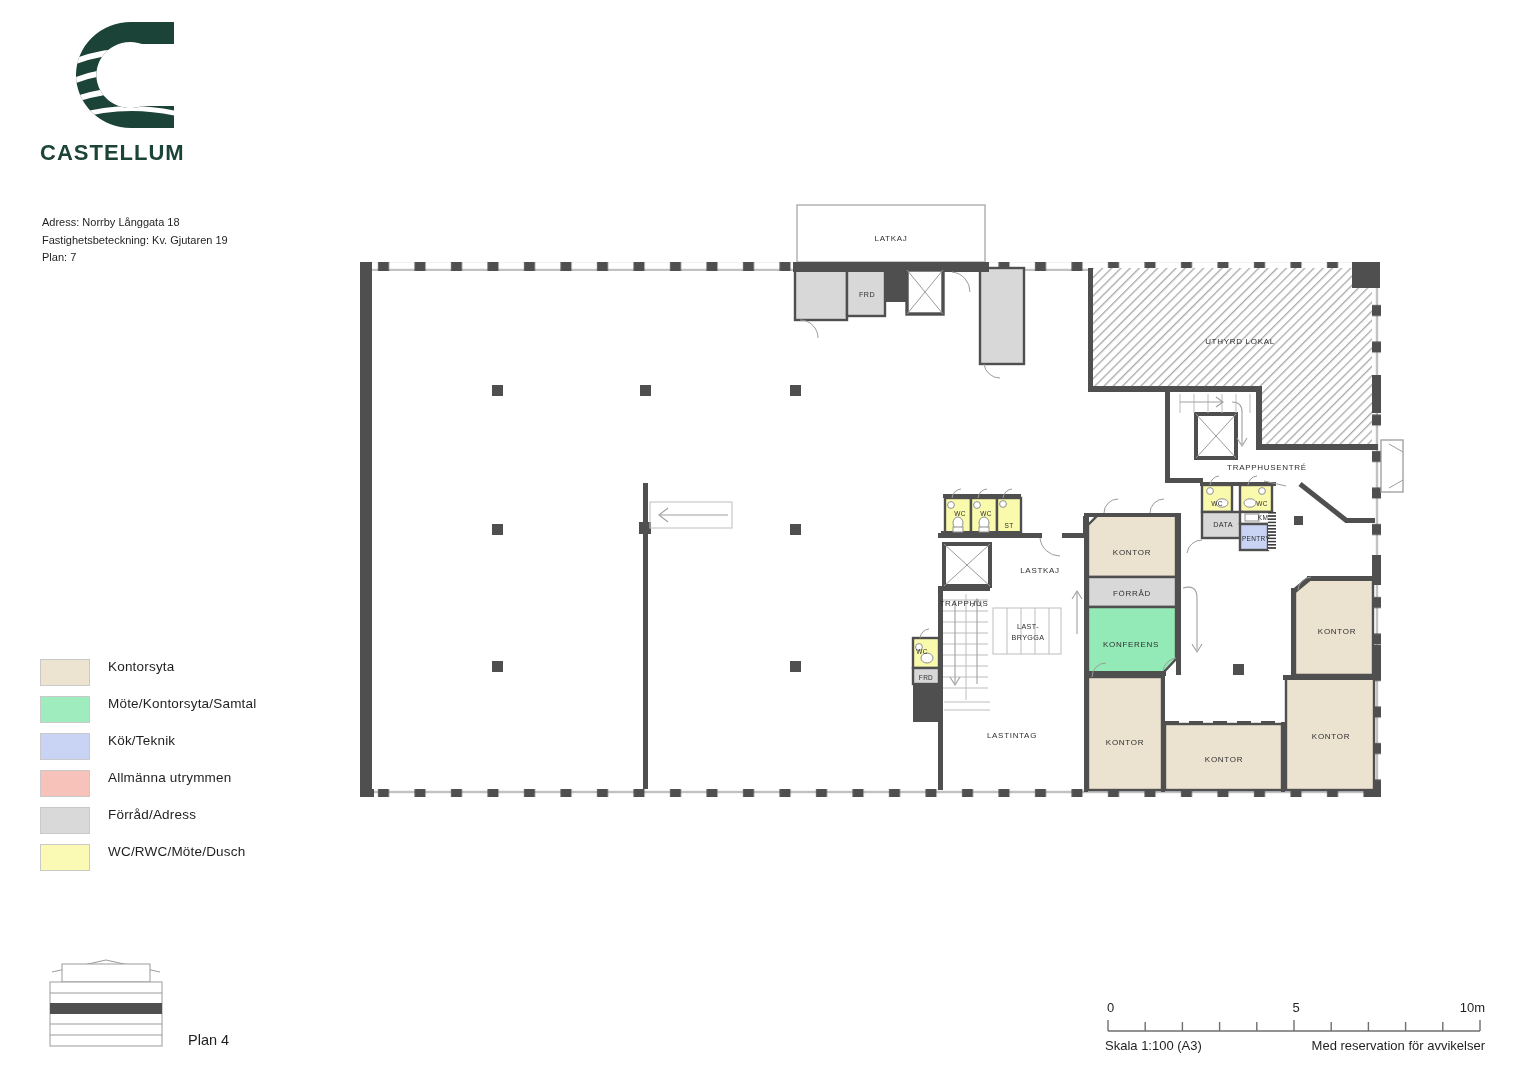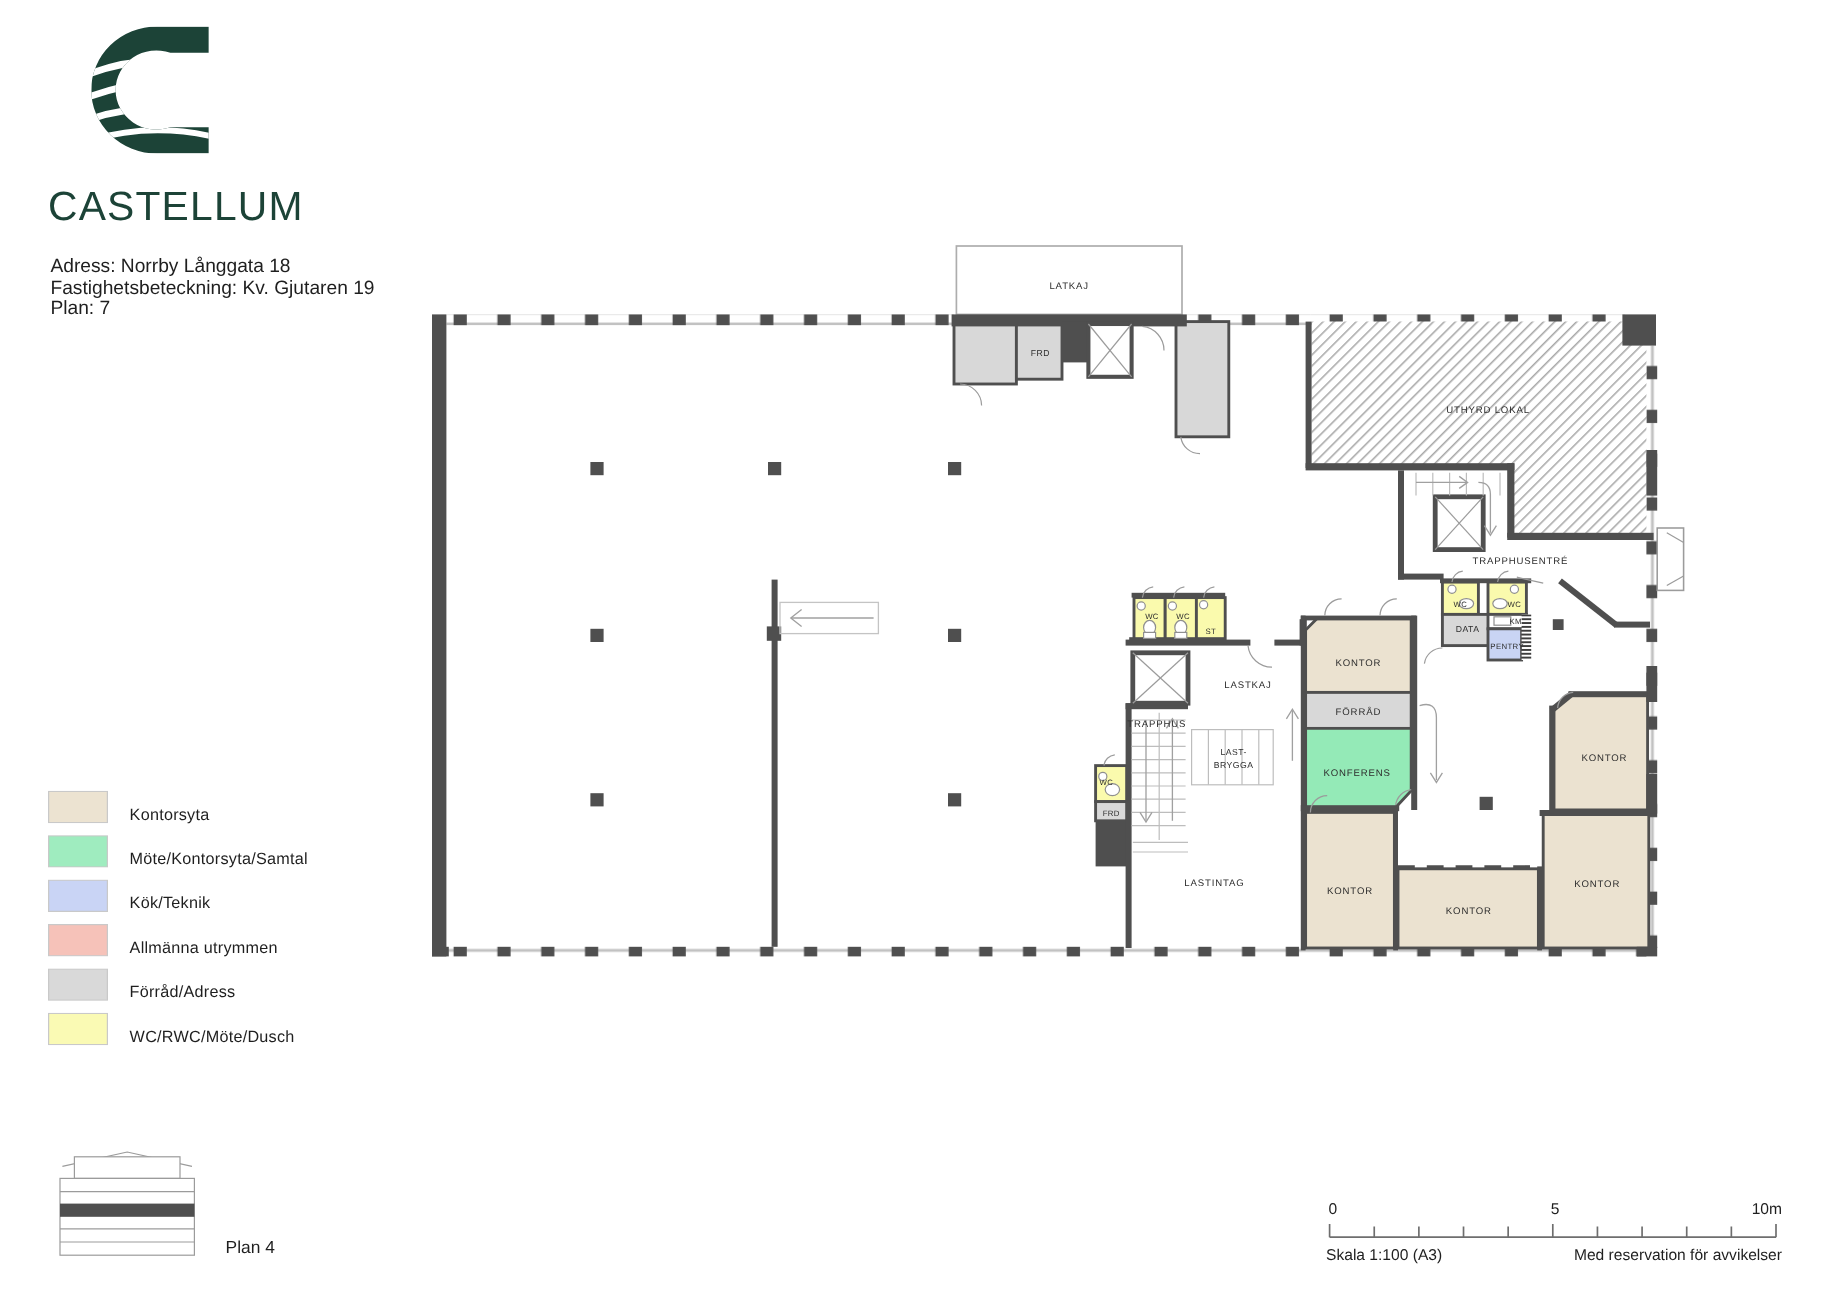--- a/index.html
+++ b/index.html
@@ -4,28 +4,28 @@
 <style>
   html,body{margin:0;padding:0;}
   body{
     width:1527px;height:1080px;position:relative;background:#ffffff;
     font-family:"Liberation Sans","DejaVu Sans",sans-serif;color:#1f1f1f;overflow:hidden;
   }
   
   .brand{position:absolute;left:40px;top:22px;width:260px;}
   .brand .mark{margin-left:36px;}
   .wordmark{
-    font-size:34px;font-weight:400;letter-spacing:1px;color:#1c4337;
-    margin-top:20px;white-space:nowrap;
+    font-size:22px;font-weight:700;letter-spacing:1px;color:#1c4337;
+    margin-top:8px;white-space:nowrap;
   }
   
-  .meta{position:absolute;left:42px;top:214px;font-size:16px;line-height:17.5px;font-weight:500;}
+  .meta{position:absolute;left:42px;top:214px;font-size:11px;line-height:17.5px;font-weight:500;}
   
   .legend{position:absolute;left:40px;top:659px;}
-  .legend-row{display:flex;align-items:flex-end;height:27px;margin-bottom:10px;}
+  .legend-row{display:flex;align-items:flex-start;height:27px;margin-bottom:10px;}
   .legend-label{margin-left:18px;font-size:13.5px;letter-spacing:.2px;}
   
   .floor-ind{position:absolute;left:40px;top:950px;display:flex;align-items:flex-end;}
   .floor-ind .plan-name{font-size:14.5px;font-weight:400;margin-left:16px;margin-bottom:2px;}
   
   .scalebar{position:absolute;left:1103px;top:998px;width:386px;}
   
   .plan{position:absolute;left:355px;top:195px;width:1060px;height:615px;text-align:center;}
   svg text{font-family:"Liberation Sans","DejaVu Sans",sans-serif;}
   .lbl{fill:#2e2e2e;font-size:8px;letter-spacing:.7px;}

